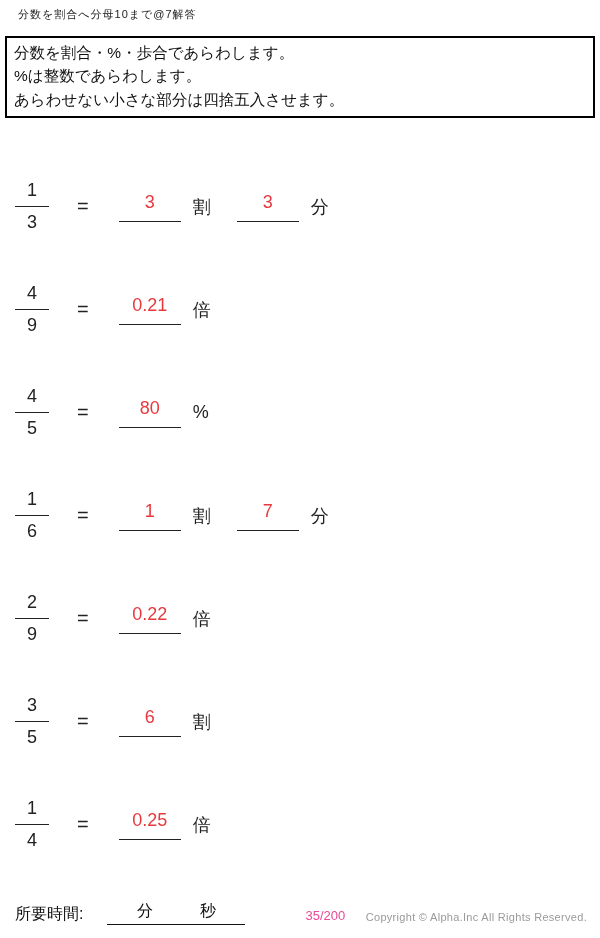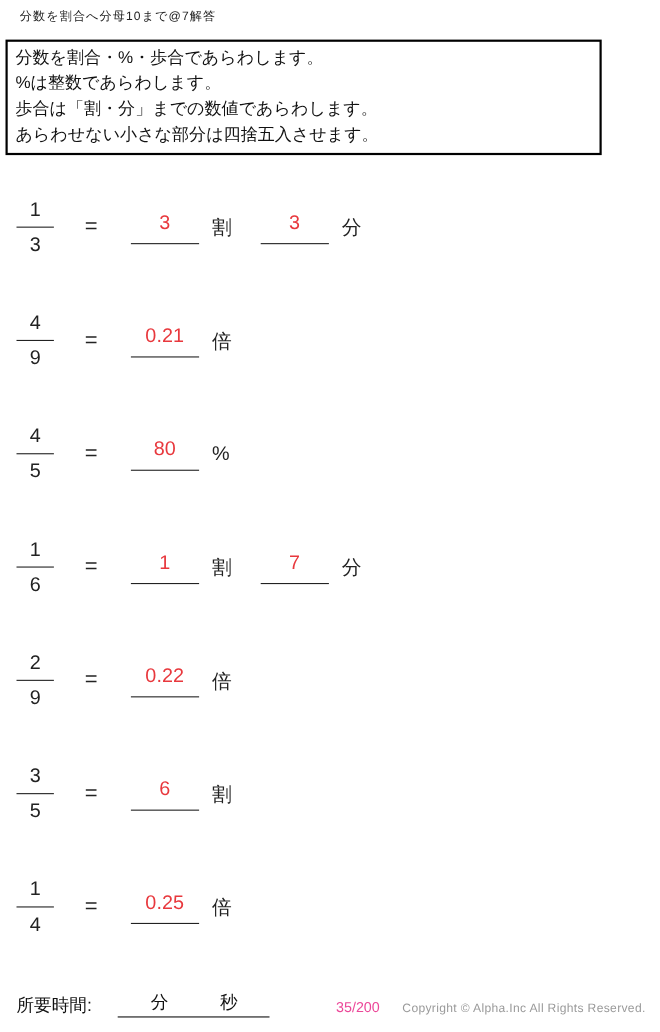--- a/index.html
+++ b/index.html
@@ -13,21 +13,21 @@
   .page-title {
     position: absolute;
     left: 18px; top: 7px;
     font-size: 11px;
     letter-spacing: 1px;
     color: #222;
   }
   .instruction-box {
     position: absolute;
     left: 5px; top: 36px;
-    width: 542px;
+    width: 590px;
     border: 2px solid #000;
     padding: 3px 7px 5px 7px;
     font-size: 15.5px;
     line-height: 23.3px;
     color: #111;
   }
   .problems {
     position: absolute;
     left: 15px; top: 155px;
     width: 570px;
@@ -106,21 +106,20 @@
   }
 </style>
 </head>
 <body>
 
 <div class="page-title">分数を割合へ分母10まで@7解答</div>
 
 <div class="instruction-box">
     <div>分数を割合・%・歩合であらわします。</div>
     <div>%は整数であらわします。</div>
-    <div>歩合は「割・分」までの数値であらわします。</div>
     <div>あらわせない小さな部分は四捨五入させます。</div>
   </div>
 
 <div class="problems">
     <div class="problem-row">
     <div class="fraction">
       <div class="num">1</div>
       <div class="den">3</div>
     </div>
     <div class="equals">=</div>

